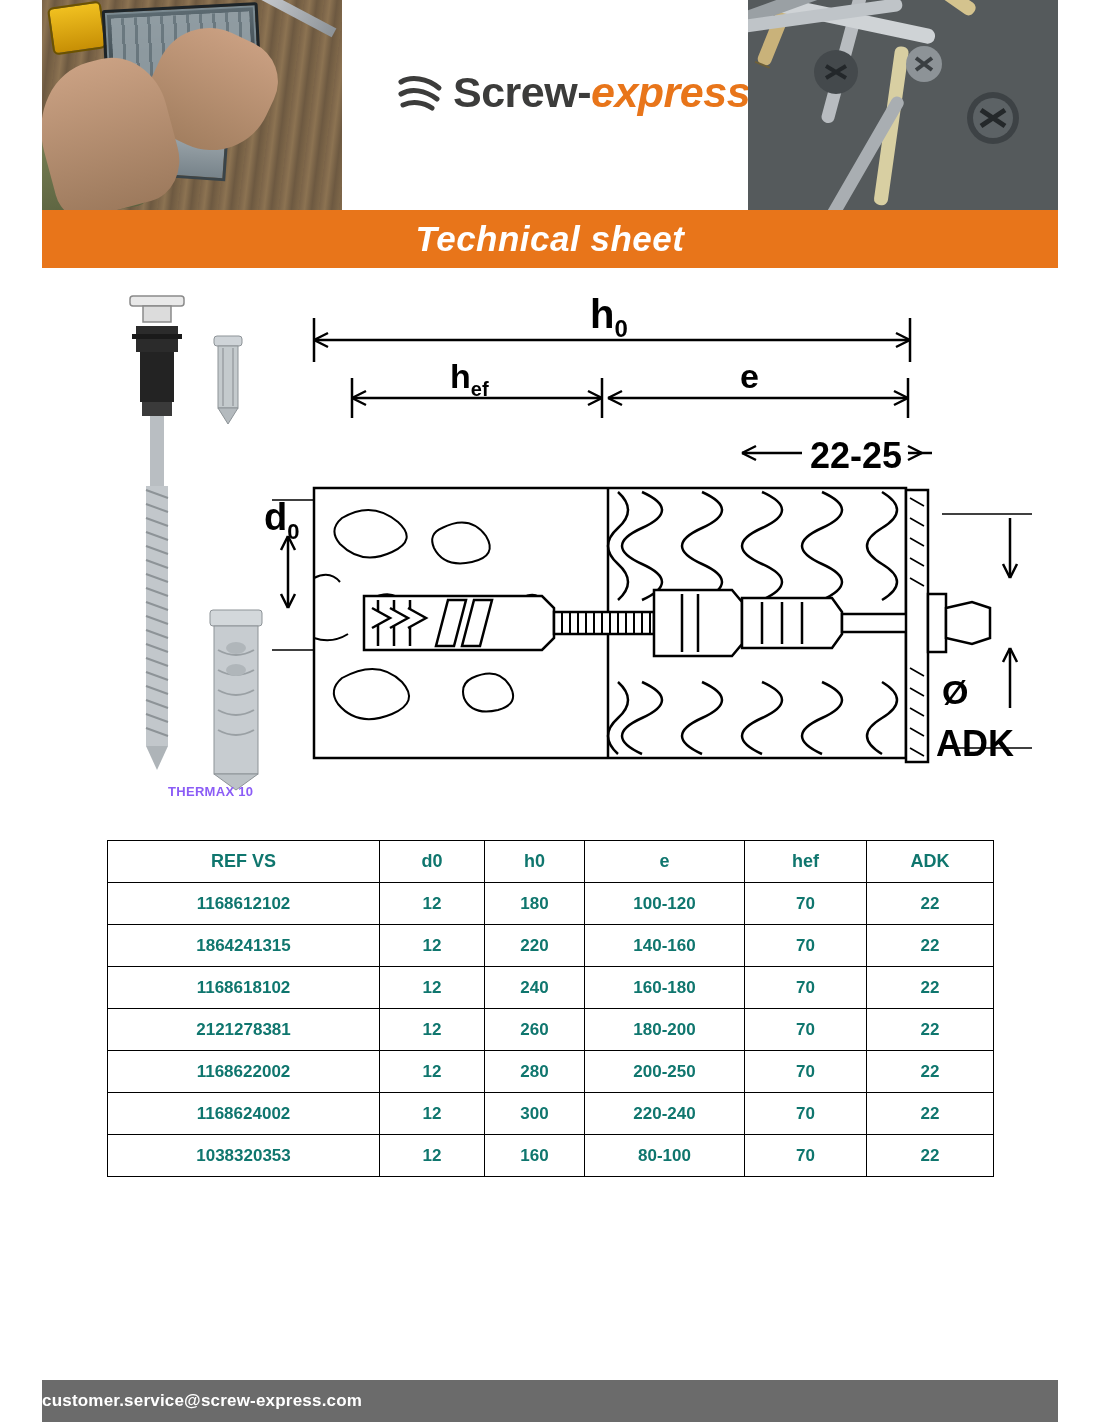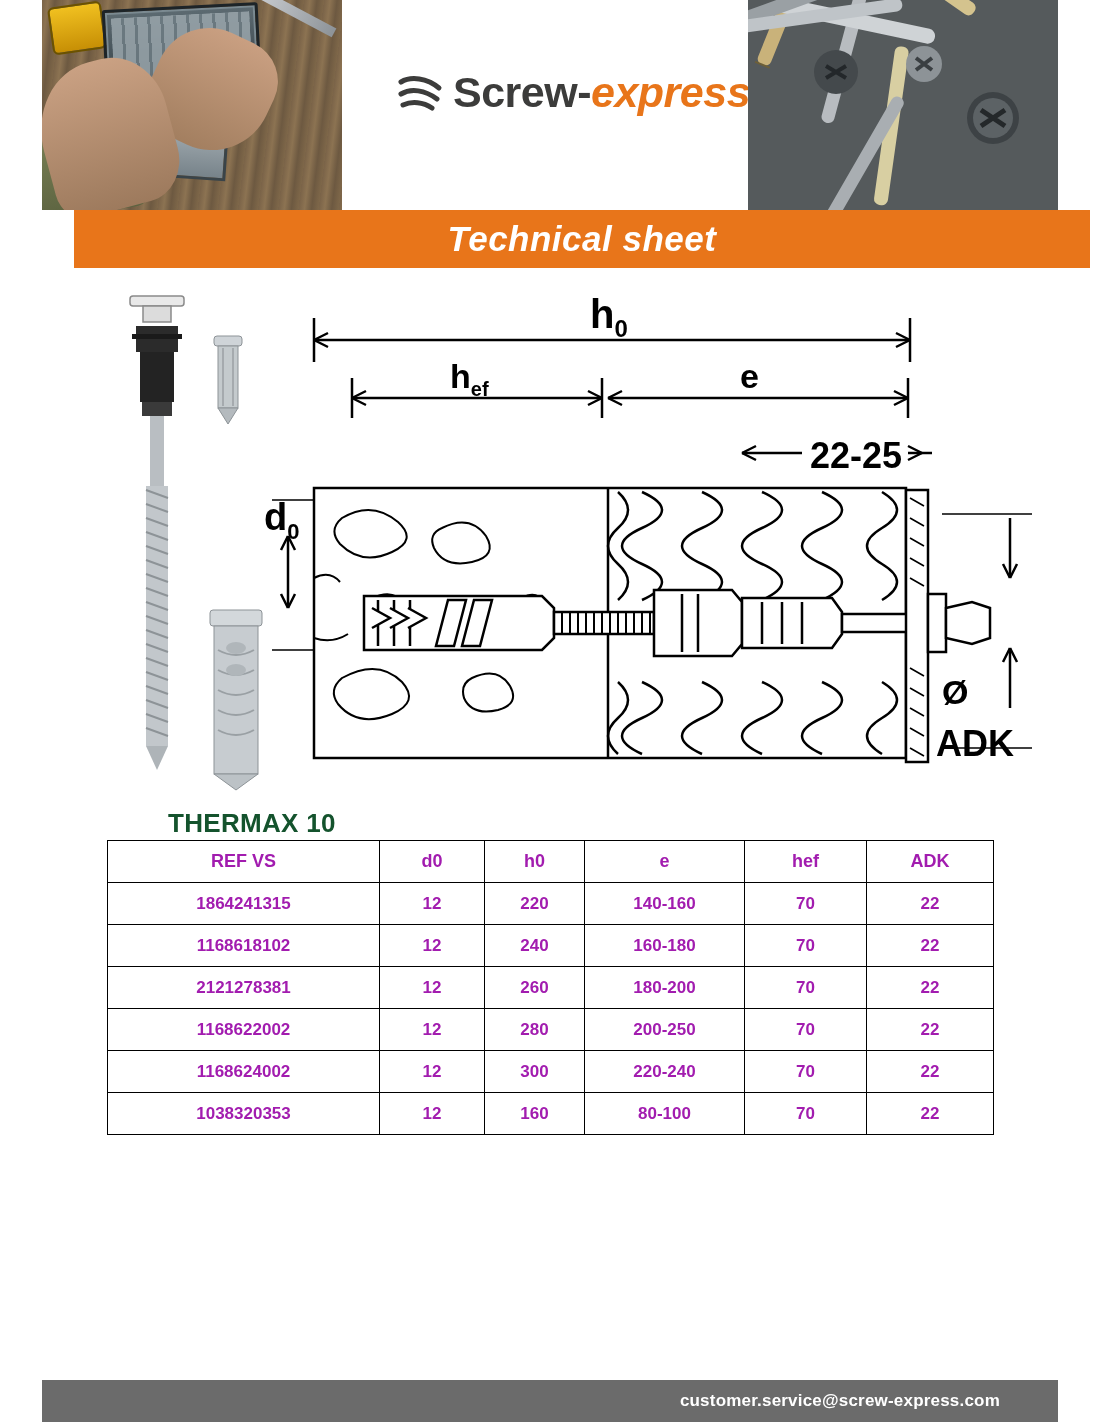--- a/index.html
+++ b/index.html
@@ -152,21 +152,20 @@
   .banner {
     position: absolute;
     left: 42px;
     top: 210px;
     width: 1016px;
     height: 58px;
     background: #e8751a;
     display: flex;
     align-items: center;
     justify-content: center;
-    margin-left: 32px;
   }
   .banner-text {
     color: #ffffff;
     font-size: 35px;
     font-weight: bold;
     font-style: italic;
     letter-spacing: 0.5px;
   }
 
   
@@ -175,62 +174,61 @@
     left: 42px;
     top: 278px;
     width: 1016px;
     height: 520px;
   }
 
   
   .product-title {
     position: absolute;
     left: 168px;
-    top: 808px;
-    font-size: 26px;
+    top: 784px;
+    font-size: 13px;
     font-weight: bold;
-    color: #14532d;
+    color: #8b5cf6;
     letter-spacing: 0.3px;
   }
   table.spec {
     position: absolute;
     left: 107px;
     top: 840px;
     width: 886px;
     border-collapse: collapse;
     table-layout: fixed;
   }
   table.spec th, table.spec td {
     border: 1px solid #000000;
     height: 41px;
     text-align: center;
     font-size: 17px;
     font-weight: bold;
-    color: #a21caf;
+    color: #0f766e;
     padding: 0;
   }
   table.spec th { font-size: 18px; }
   col.c-ref { width: 272px; }
   col.c-d0  { width: 105px; }
   col.c-h0  { width: 100px; }
   col.c-e   { width: 160px; }
   col.c-hef { width: 122px; }
   col.c-adk { width: 127px; }
 
   
   .footer {
     position: absolute;
     left: 42px;
     top: 1380px;
     width: 1016px;
     height: 42px;
     background: #6b6b6b;
     display: flex;
     align-items: center;
-    justify-content: flex-end;
   }
   .footer-text {
     color: #ffffff;
     font-size: 17px;
     font-weight: bold;
     padding-right: 58px;
     letter-spacing: 0.2px;
   }
 </style>
 </head>
@@ -480,20 +478,28 @@
         <th>REF VS</th>
         <th>d0</th>
         <th>h0</th>
         <th>e</th>
         <th>hef</th>
         <th>ADK</th>
       </tr>
     </thead>
     <tbody>
       <tr>
+        <td>1168612102</td>
+        <td>12</td>
+        <td>180</td>
+        <td>100-120</td>
+        <td>70</td>
+        <td>22</td>
+      </tr>
+      <tr>
         <td>1864241315</td>
         <td>12</td>
         <td>220</td>
         <td>140-160</td>
         <td>70</td>
         <td>22</td>
       </tr>
       <tr>
         <td>1168618102</td>
         <td>12</td>

